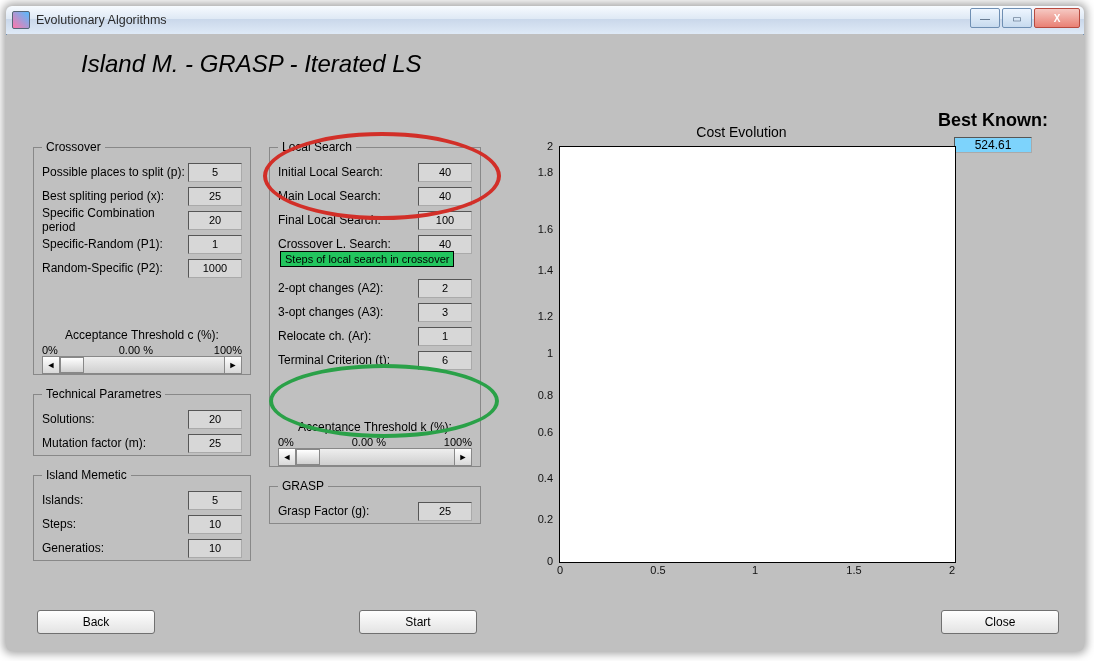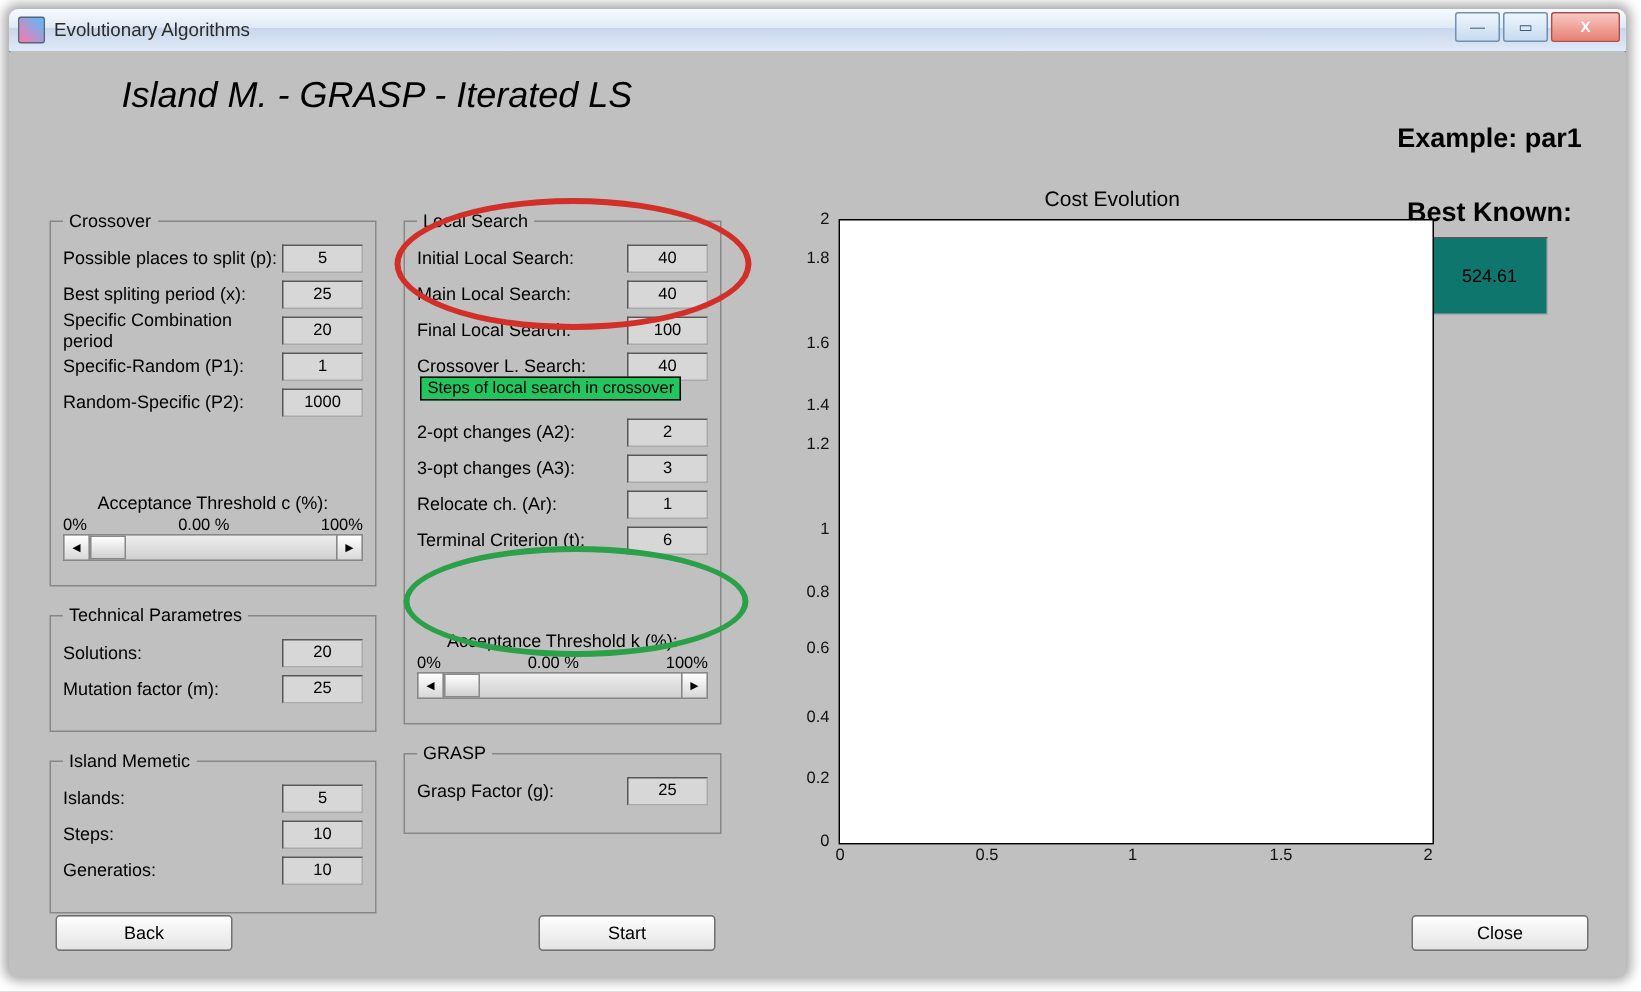--- a/index.html
+++ b/index.html
@@ -19,24 +19,24 @@
     background:linear-gradient(#eef6ff,#c7daee); display:flex; align-items:center; justify-content:center;
     font-size:10px; color:#455a73; cursor:pointer; }
   .win-btn.close { width:44px; background:linear-gradient(#f6c9c3,#e98074); color:#fff; border-color:#b74a3f; font-weight:bold; }
 
   
   .client { position:absolute; left:1px; top:28px; right:1px; bottom:1px; background:#c0c0c0; padding:10px 12px 14px 12px; border-radius:0 0 6px 6px; }
   .heading { font-family:Arial, sans-serif; font-size:24px; font-style:italic; margin:6px 0 16px 62px; }
   .right-block { position:absolute; right:20px; top:48px; width:140px; text-align:center; }
   .right-label { font-size:18px; font-weight:bold; }
   .best-title { font-size:18px; font-weight:bold; margin:28px 0 6px 0; }
-  .best-box { display:inline-block; background:#0f766e; border:1px inset #aaa; padding:18px 20px; font-size:12px; }
-
-  
-  fieldset { border:1px solid #888; margin:6px 0 12px 0; padding:6px 8px 16px 8px; }
+  .best-box { display:inline-block; background:#7dd3fc; border:1px inset #aaa; padding:0 20px; font-size:12px; }
+
+  
+  fieldset { border:1px solid #888; margin:6px 0 12px 0; padding:6px 8px 0 8px; }
   legend { padding:0 4px; font-size:12px; }
   .col1 { position:absolute; left:26px; top:100px; width:218px; }
   .col2 { position:absolute; left:262px; top:100px; width:212px; }
   .row { display:flex; align-items:center; height:24px; }
   .row label { flex:1; font-size:12px; }
   .valbox { width:52px; height:17px; background:#d7d7d7; border:1px inset #aaa; font-size:11px; text-align:center; line-height:17px; }
 
   
   .slider-wrap { margin-top:4px; }
   .slider-title { font-size:12px; text-align:center;margin-top:48px; }
@@ -79,21 +79,20 @@
       <div class="win-btn">▭</div>
       <div class="win-btn close">X</div>
     </div>
   </div>
 
   <div class="client">
 
     <div class="heading">Island M. - GRASP - Iterated LS</div>
 
     <div class="right-block">
-      <div class="right-label">Example: par1</div>
       <div class="best-title">Best Known:</div>
       <div class="best-box">524.61</div>
     </div>
 
     <div class="col1">
       <fieldset>
         <legend>Crossover</legend>
         <div class="row">
             <label>Possible places to split (p):</label>
             <div class="valbox">5</div>
@@ -228,21 +227,21 @@
     <div class="annot annot-green" style="left:262px; top:330px; width:222px; height:66px;"></div>
 
     <div class="chart">
       <div class="chart-title">Cost Evolution</div>
       <div class="plot"></div>
 
       <div class="y-tick" style="left:0; top:16px;  width:34px;">2</div>
       <div class="y-tick" style="left:0; top:42px;  width:34px;">1.8</div>
       <div class="y-tick" style="left:0; top:99px;  width:34px;">1.6</div>
       <div class="y-tick" style="left:0; top:140px; width:34px;">1.4</div>
-      <div class="y-tick" style="left:0; top:166px; width:34px;">1.2</div>
+      <div class="y-tick" style="left:0; top:186px; width:34px;">1.2</div>
       <div class="y-tick" style="left:0; top:223px; width:34px;">1</div>
       <div class="y-tick" style="left:0; top:265px; width:34px;">0.8</div>
       <div class="y-tick" style="left:0; top:302px; width:34px;">0.6</div>
       <div class="y-tick" style="left:0; top:348px; width:34px;">0.4</div>
       <div class="y-tick" style="left:0; top:389px; width:34px;">0.2</div>
       <div class="y-tick" style="left:0; top:431px; width:34px;">0</div>
 
       <div class="x-tick" style="top:440px; left:36px;  width:10px; text-align:center;">0</div>
       <div class="x-tick" style="top:440px; left:124px; width:30px; text-align:center;">0.5</div>
       <div class="x-tick" style="top:440px; left:231px; width:10px; text-align:center;">1</div>

